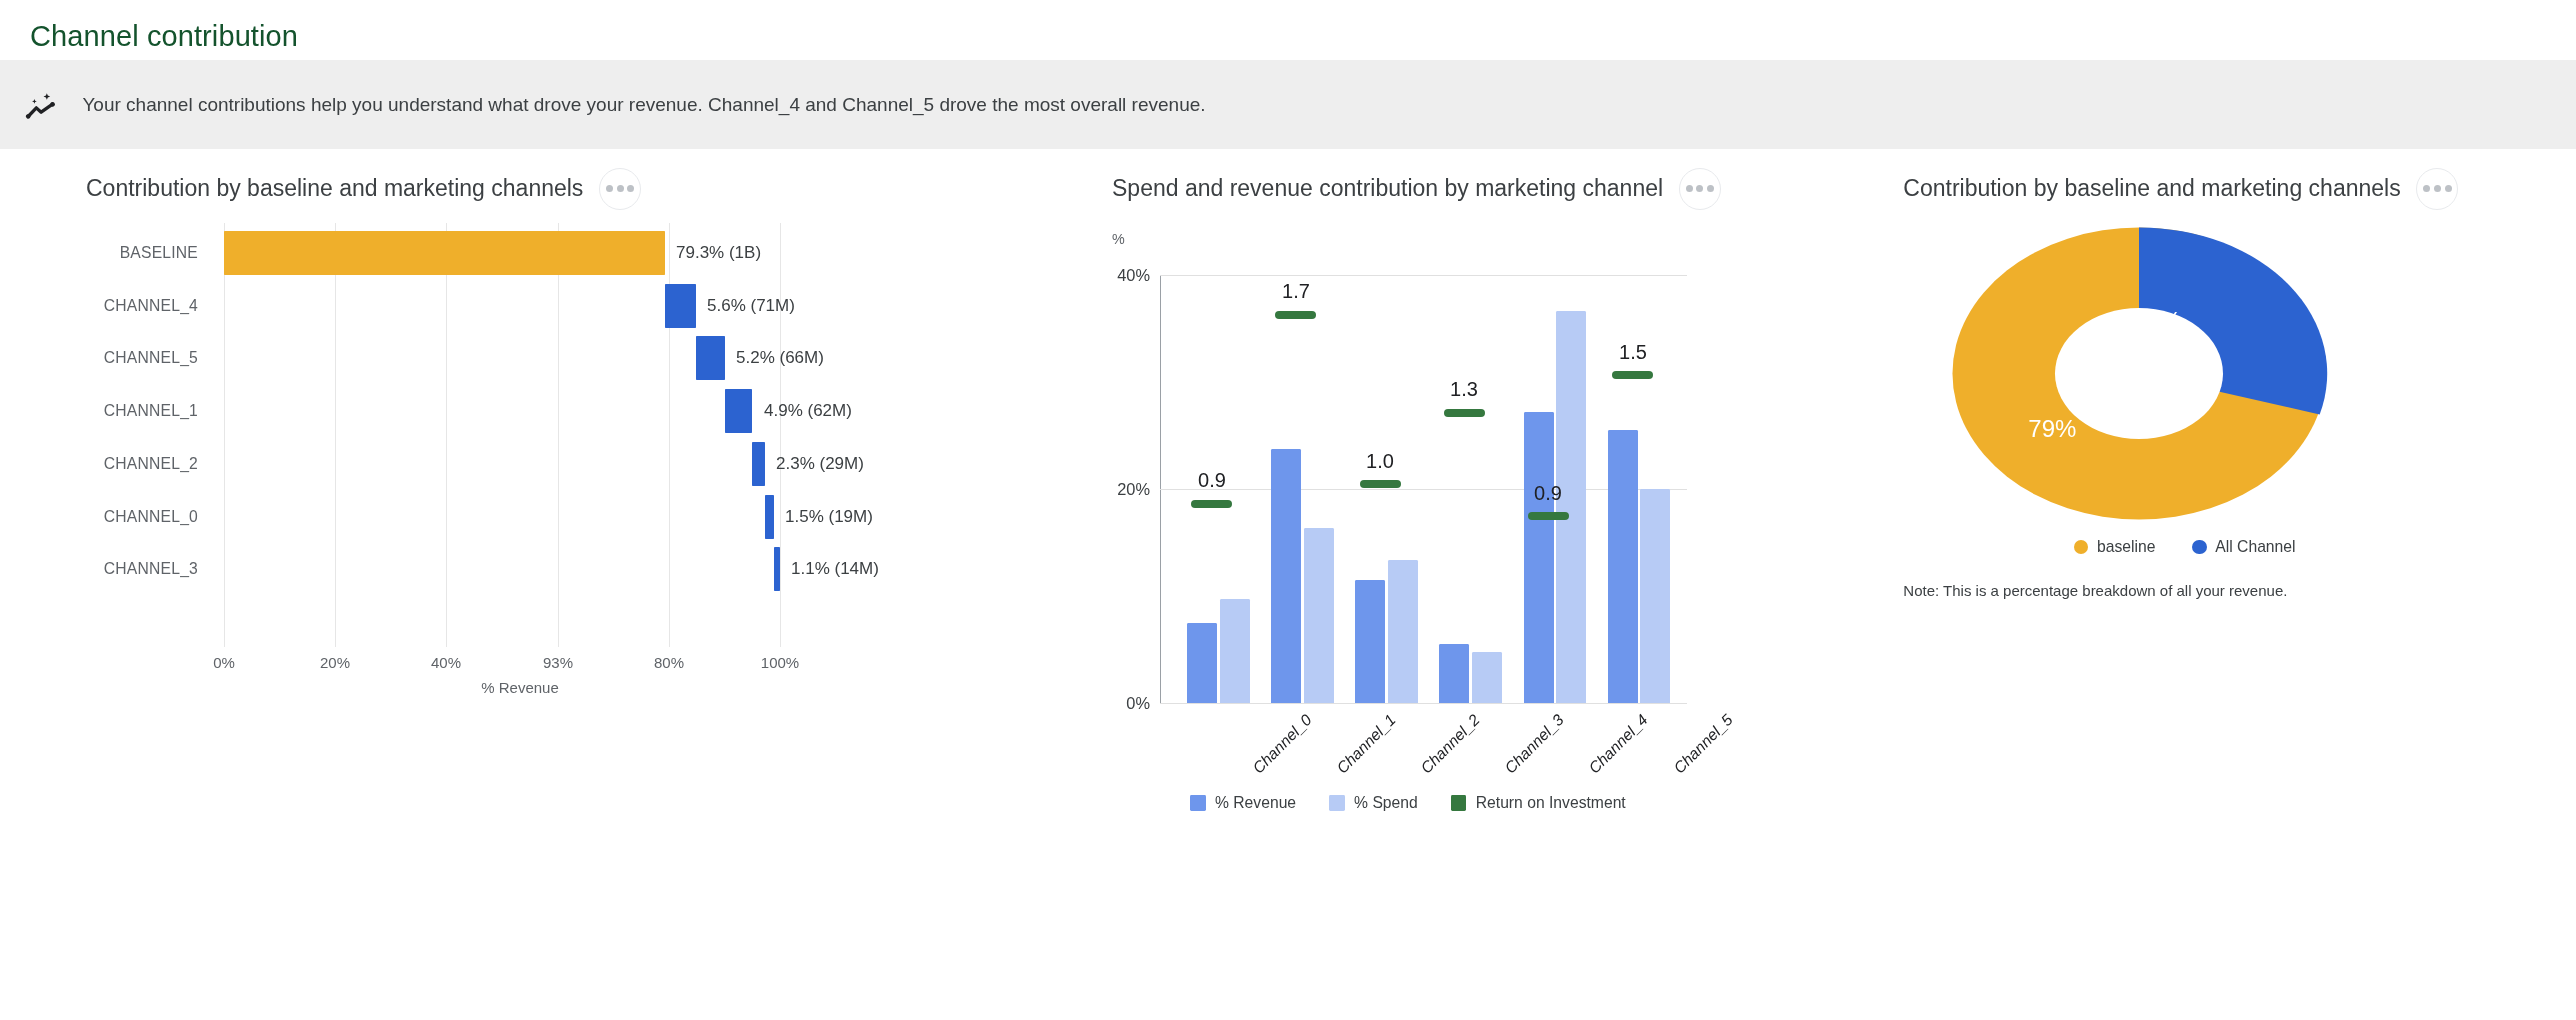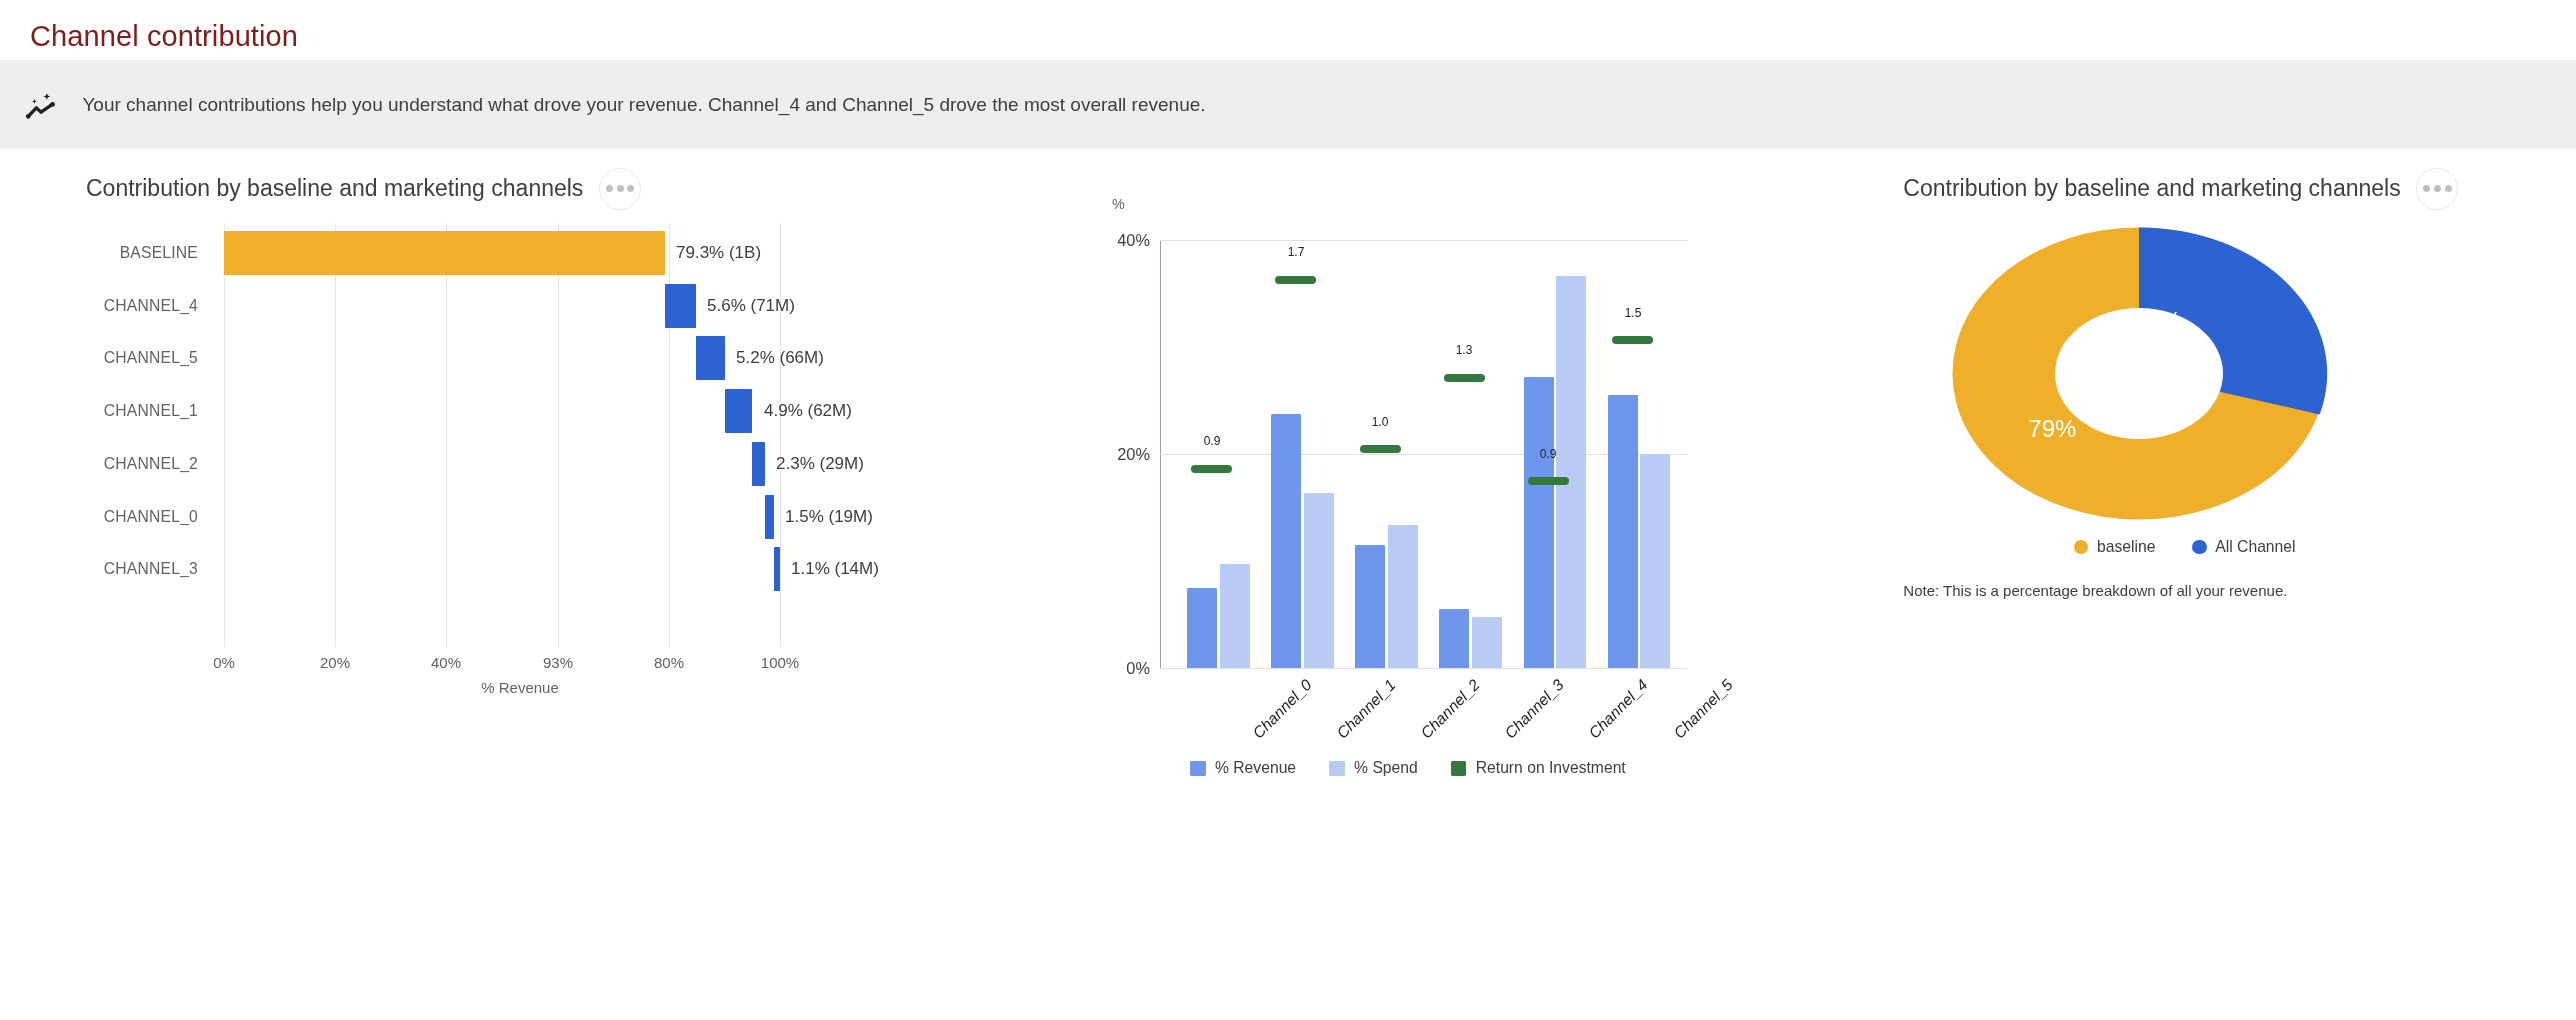--- a/index.html
+++ b/index.html
@@ -7,21 +7,21 @@
     width:2576px;height:1021px;
     background:#ffffff;
     font-family:"Liberation Sans", sans-serif;
     color:#202124;
     overflow:hidden;
   }
   
   #page-title{
     font-size:29px;
     font-weight:400;
-    color:#7f1d1d;
+    color:#14532d;
     padding:20px 0 0 30px;
     letter-spacing:0.1px;
   }
   #insight-banner{
     margin-top:7px;
     width:100%;
     height:89px;
     background:#eeeeee;
     display:flex;
     align-items:center;
@@ -90,21 +90,21 @@
   #gb-plot{position:absolute;left:48px;top:44px;width:527px;height:428px;}
   .gb-gridline{position:absolute;left:0;right:0;height:0.7px;background:#e0e0e0;}
   .gb-axisline{position:absolute;left:0;top:0;bottom:0;width:1.4px;background:#9aa0a6;}
   .gb-ytick{
     position:absolute;right:calc(100% + 10px);font-size:16.4px;color:#3c4043;
     transform:translateY(-50%);white-space:nowrap;
   }
   .gb-bar{position:absolute;bottom:0;border-radius:1.4px 1.4px 0 0;}
   .gb-roi{position:absolute;height:7.8px;border-radius:4.3px;background:#35783f;}
   .gb-roi-label{
-    position:absolute;font-size:12px;color:#202124;white-space:nowrap;
+    position:absolute;font-size:20px;color:#202124;white-space:nowrap;
     transform:translateX(-50%);
   }
   .gb-xlabel{
     position:absolute;top:436px;font-size:15.7px;color:#202124;
     transform:rotate(-45deg);transform-origin:right top;white-space:nowrap;
     text-align:right;font-style:italic;
   }
   #gb-legend{
     position:absolute;left:78px;top:563px;display:flex;align-items:center;
   }
@@ -200,20 +200,28 @@
         <div class="wf-tick" style="top:431px;left:445px">80%</div>
         <div class="wf-tick" style="top:431px;left:556px">100%</div>
       </div>
 
       <div id="wf-axis-title">% Revenue</div>
     </div>
 
   </div>
 
   <div class="chart-col col-grouped">
+    <div class="card-head">
+      <div class="card-title">Spend and revenue contribution by marketing channel</div>
+      <div class="more-btn">
+        <span class="dot"></span>
+        <span class="dot"></span>
+        <span class="dot"></span>
+      </div>
+    </div>
 
     <div id="grouped-wrap">
       <div id="gb-unit">%</div>
 
       <div id="gb-plot">
         <div class="gb-axisline"></div>
 
         <div class="gb-gridline" style="top:428px"></div>
         <div class="gb-gridline" style="top:214px"></div>
         <div class="gb-gridline" style="top:0px"></div>

